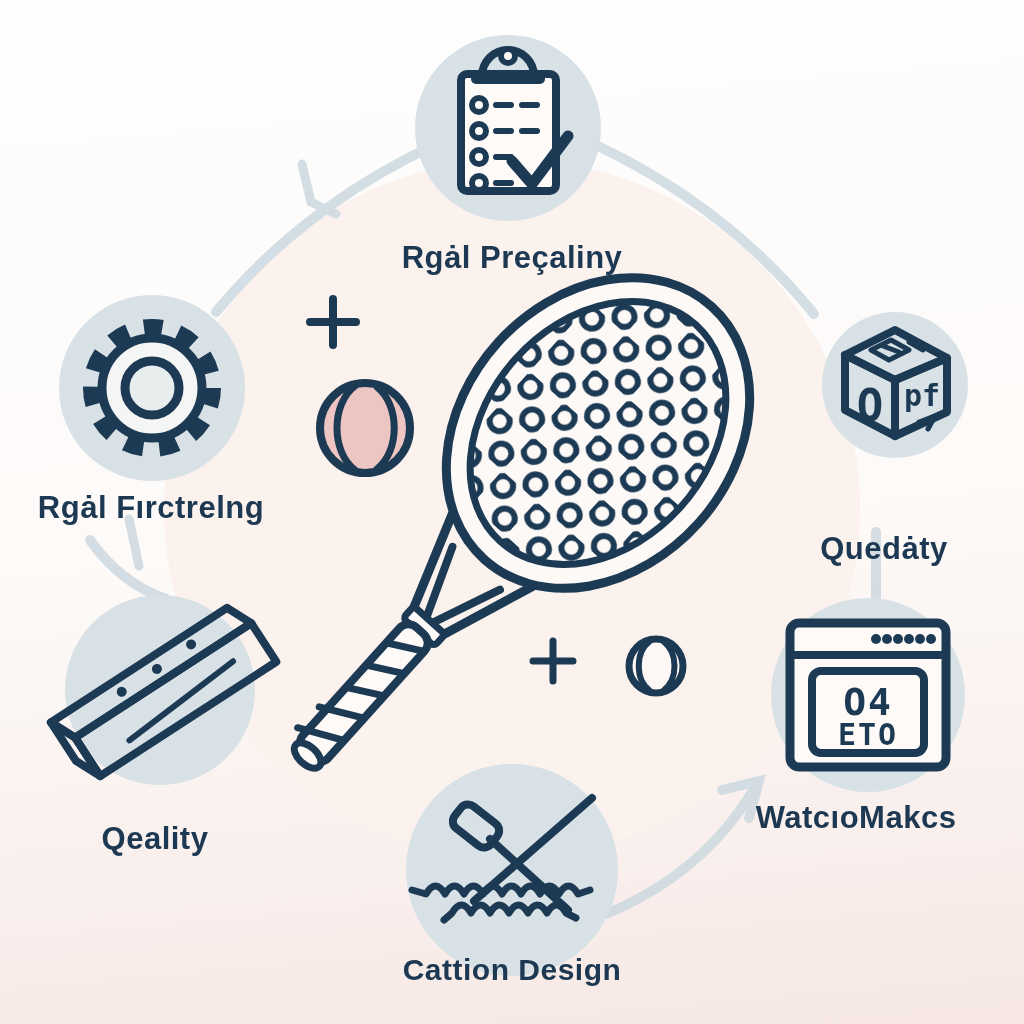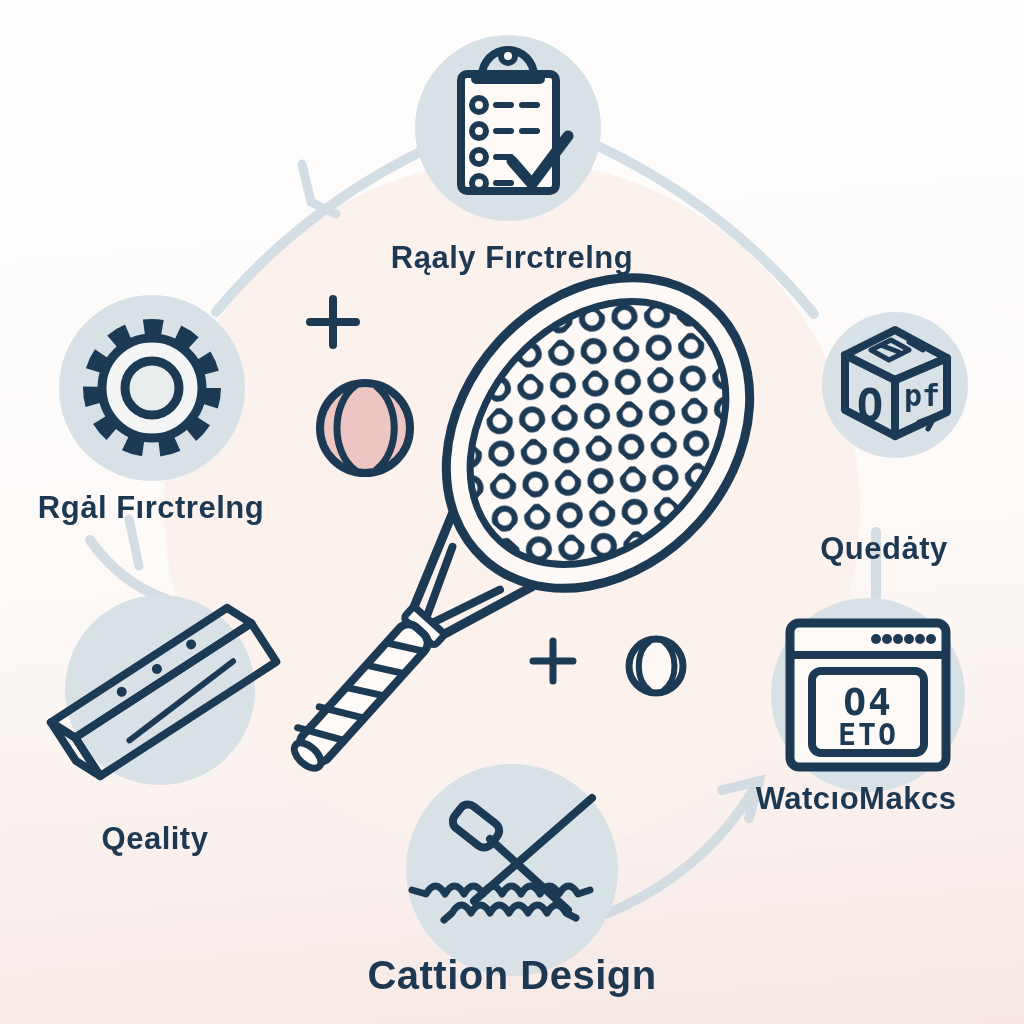--- a/index.html
+++ b/index.html
@@ -154,20 +154,20 @@
     <path d="M -20,0 H 20 M 0,-20 V 20"></path>
   </g>
 
   <g transform="translate(656,666)">
     <circle r="27" fill="#fdf8f5" stroke="#1d3a55" stroke-width="7"></circle>
     <path d="M -6,-25 C -21,-14 -21,14 -6,25" class="ink" stroke-width="6"></path>
     <path d="M 8,-24 C 22,-13 22,13 8,24" class="ink" stroke-width="6"></path>
   </g>
 </svg>
 
-<div class="label" style="left:512px;top:240px;">Rąaly Fırctrelng</div>
+<div class="label" style="left:512px;top:240px;">Rgȧl Preçaliny</div>
 <div class="label" style="left:151px;top:490px;">Rgȧl Fırctrelng</div>
 <div class="label" style="left:884px;top:491px;margin-top:40px;">Quedȧty</div>
 <div class="label" style="left:155px;top:808px;margin-top:13px;">Qeality</div>
-<div class="label" style="left:856px;top:781px;">WatcıoMakcs</div>
-<div class="label" style="left:512px;top:953px;font-size:40px;">Cattion Design</div>
+<div class="label" style="left:856px;top:800px;">WatcıoMakcs</div>
+<div class="label" style="left:512px;top:953px;font-size:30px;">Cattion Design</div>
 
 </div>
 
 </body></html>

